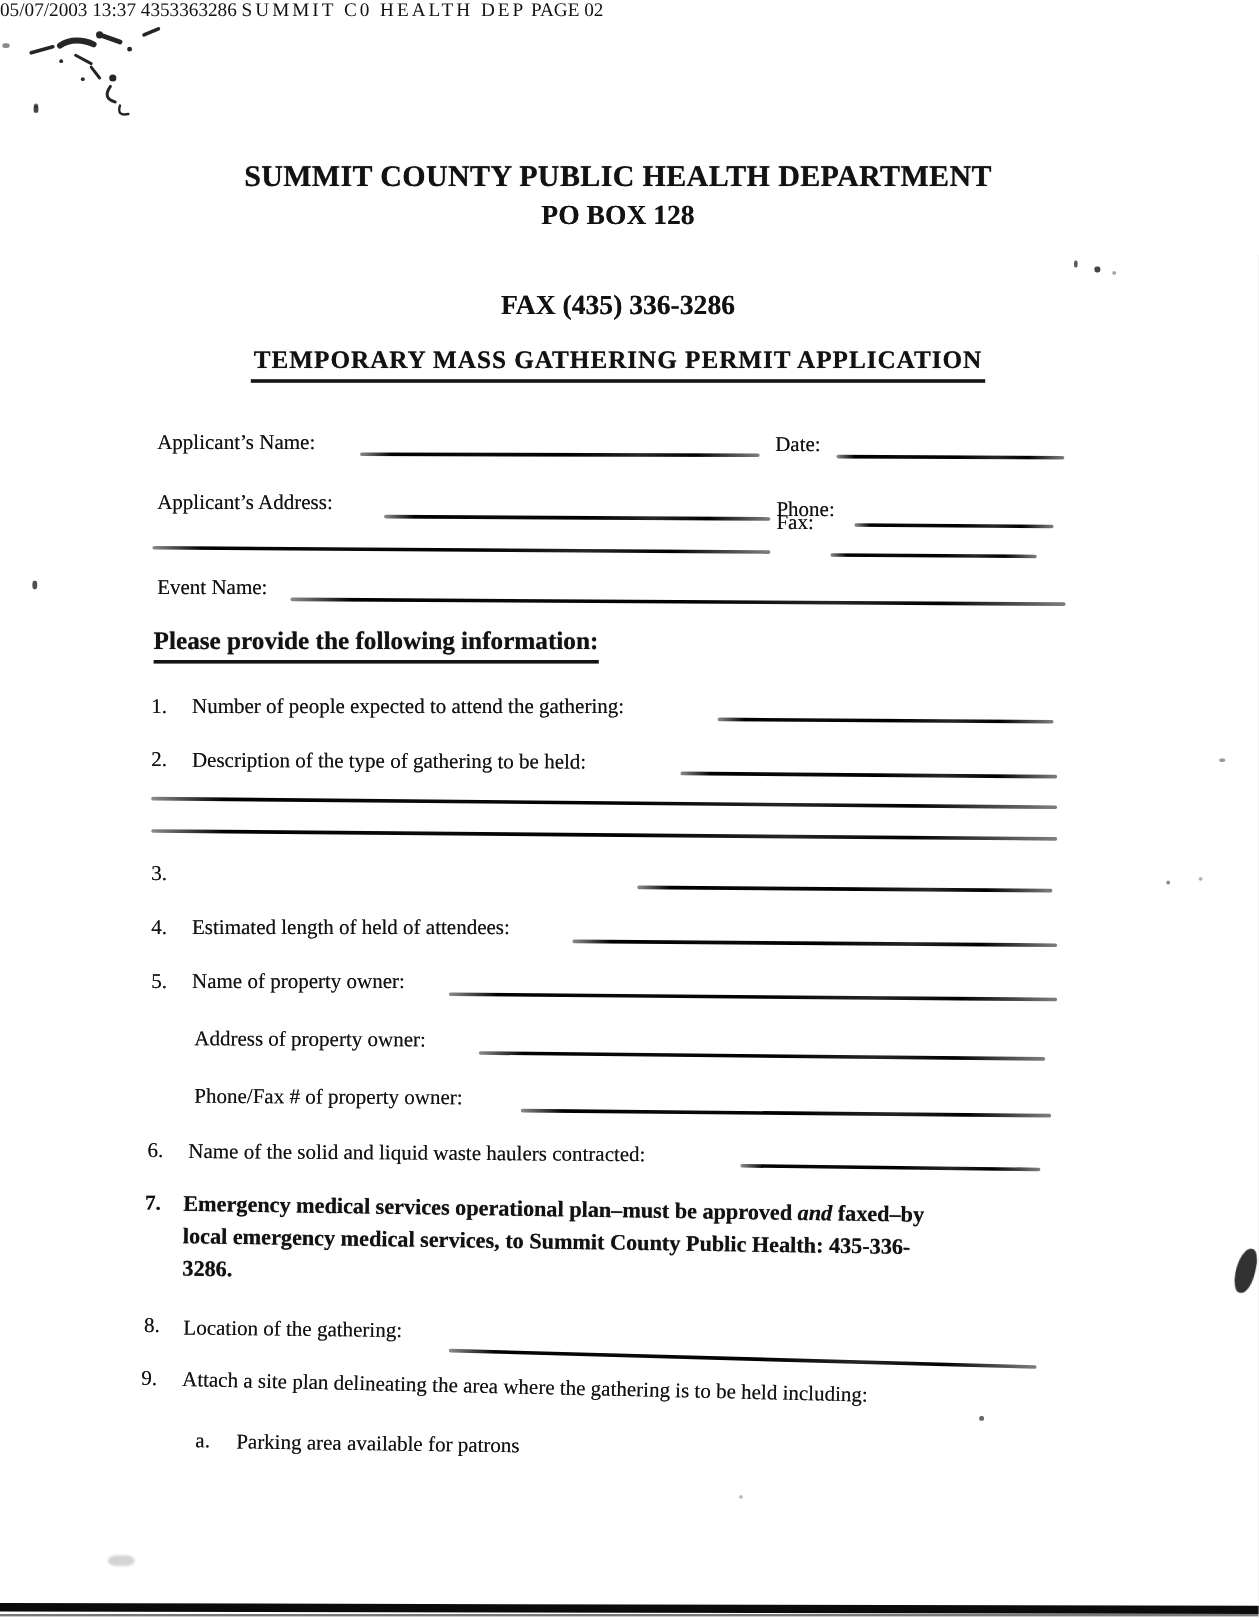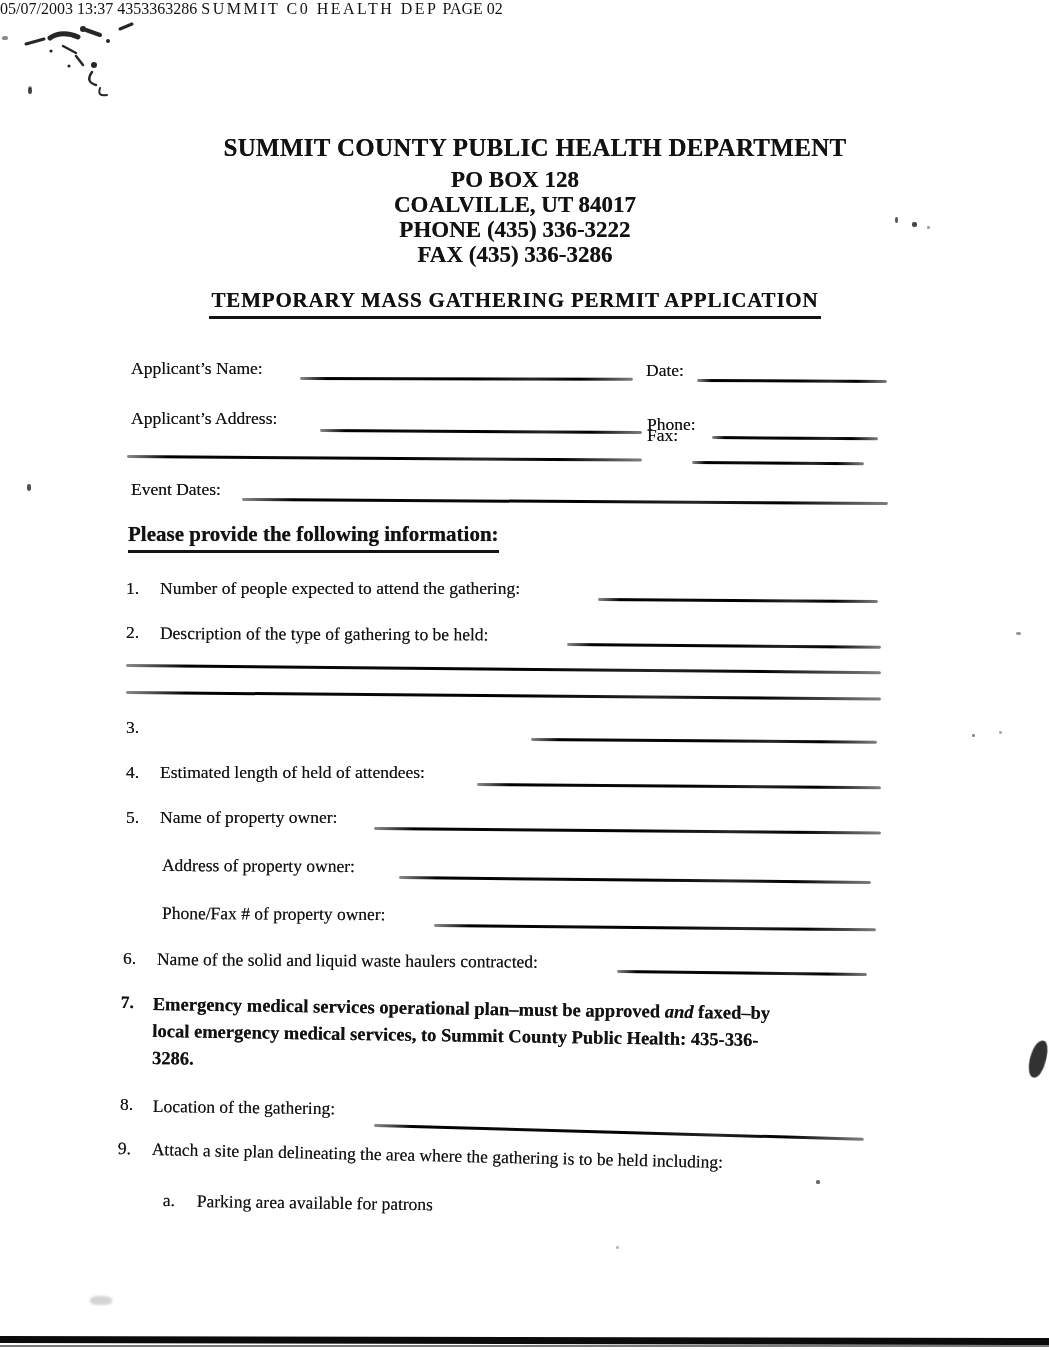--- a/index.html
+++ b/index.html
@@ -3,21 +3,21 @@
 <meta charset="utf-8">
 <style>
   html,body{margin:0;padding:0;background:#e8e8e8;}
   .page{
     position:relative;width:1049px;height:1350px;margin:0 auto;
     background:#ffffff;overflow:hidden;
     font-family:"Liberation Serif","DejaVu Serif",serif;color:#121212;
   }
   
   .center-row{position:absolute;left:0;width:1030px;text-align:center;font-weight:bold;white-space:nowrap;}
-  .lh-title{font-size:25px;letter-spacing:.3px;text-shadow:0 0 .6px rgba(0,0,0,.75);margin-left:20px;}
+  .lh-title{font-size:25px;letter-spacing:.3px;text-shadow:0 0 .6px rgba(0,0,0,.75);}
   .lh-sub{font-size:23px;text-shadow:0 0 .5px rgba(0,0,0,.7);}
   .ftitle{
     display:inline-block;font-size:21px;letter-spacing:.8px;font-weight:bold;
     border-bottom:3px solid #141414;padding:0 3px 3px 3px;
     text-shadow:0 0 .6px rgba(0,0,0,.75);
   }
   
   .lbl,.num{
     position:absolute;font-size:17.5px;white-space:nowrap;
     text-shadow:0 0 .5px rgba(0,0,0,.65);transform-origin:left top;
@@ -66,43 +66,41 @@
       <path d="M80,68 q-3,9 7,7" stroke-width="2" fill="none"></path>
       <circle cx="31" cy="31" r="1.6" stroke="none"></circle>
       <circle cx="49" cy="46" r="1.6" stroke="none"></circle>
       <circle cx="88" cy="21" r="2" stroke="none"></circle>
       <circle cx="10" cy="68" r="1.8" stroke="none" opacity=".7"></circle>
     </g>
   </svg>
 
   <div class="center-row lh-title" style="top:134px">SUMMIT COUNTY PUBLIC HEALTH DEPARTMENT</div>
   <div class="center-row lh-sub" style="top:167px">PO BOX 128</div>
-  <div class="center-row lh-sub" style="top:192px">COALVILLE, UT 84017</div>
-  <div class="center-row lh-sub" style="top:217px">PHONE (435) 336-3222</div>
   <div class="center-row lh-sub" style="top:242px">FAX (435) 336-3286</div>
 
   <div class="center-row" style="top:288px">
     <span class="ftitle">TEMPORARY MASS GATHERING PERMIT APPLICATION</span>
   </div>
 
   <span class="lbl" style="left:131px;top:358px">Applicant’s Name:</span>
   <div class="wline" style="left:300px;top:377px;width:333px;transform:rotate(.15deg)"></div>
   <span class="lbl" style="left:646px;top:360px">Date:</span>
   <div class="wline" style="left:697px;top:379px;width:190px;transform:rotate(.3deg)"></div>
 
   <span class="lbl" style="left:131px;top:408px">Applicant’s Address:</span>
   <div class="wline" style="left:320px;top:429px;width:322px;transform:rotate(.35deg)"></div>
   <span class="lbl" style="left:647px;top:414px">Phone:</span>
   <div class="wline" style="left:712px;top:436px;width:166px;transform:rotate(.45deg)"></div>
 
   <div class="wline" style="left:127px;top:455px;width:515px;transform:rotate(.4deg)"></div>
   <span class="lbl" style="left:647px;top:425px">Fax:</span>
   <div class="wline" style="left:692px;top:461px;width:172px;transform:rotate(.4deg)"></div>
 
-  <span class="lbl" style="left:131px;top:479px">Event Dates:</span>
+  <span class="lbl" style="left:131px;top:479px">Event Name:</span>
   <div class="wline" style="left:242px;top:498px;width:646px;transform:rotate(.35deg)"></div>
 
   <span class="sechead" style="left:128px;top:522px">Please provide the following information:</span>
 
   <span class="num" style="left:126px;top:578px">1.</span>
   <span class="lbl" style="left:160px;top:578px">Number of people expected to attend the gathering:</span>
   <div class="wline" style="left:598px;top:598px;width:280px;transform:rotate(.4deg)"></div>
 
   <span class="num" style="left:126px;top:622px">2.</span>
   <span class="lbl" style="left:160px;top:623px;transform:rotate(.25deg)">Description of the type of gathering to be held:</span>

